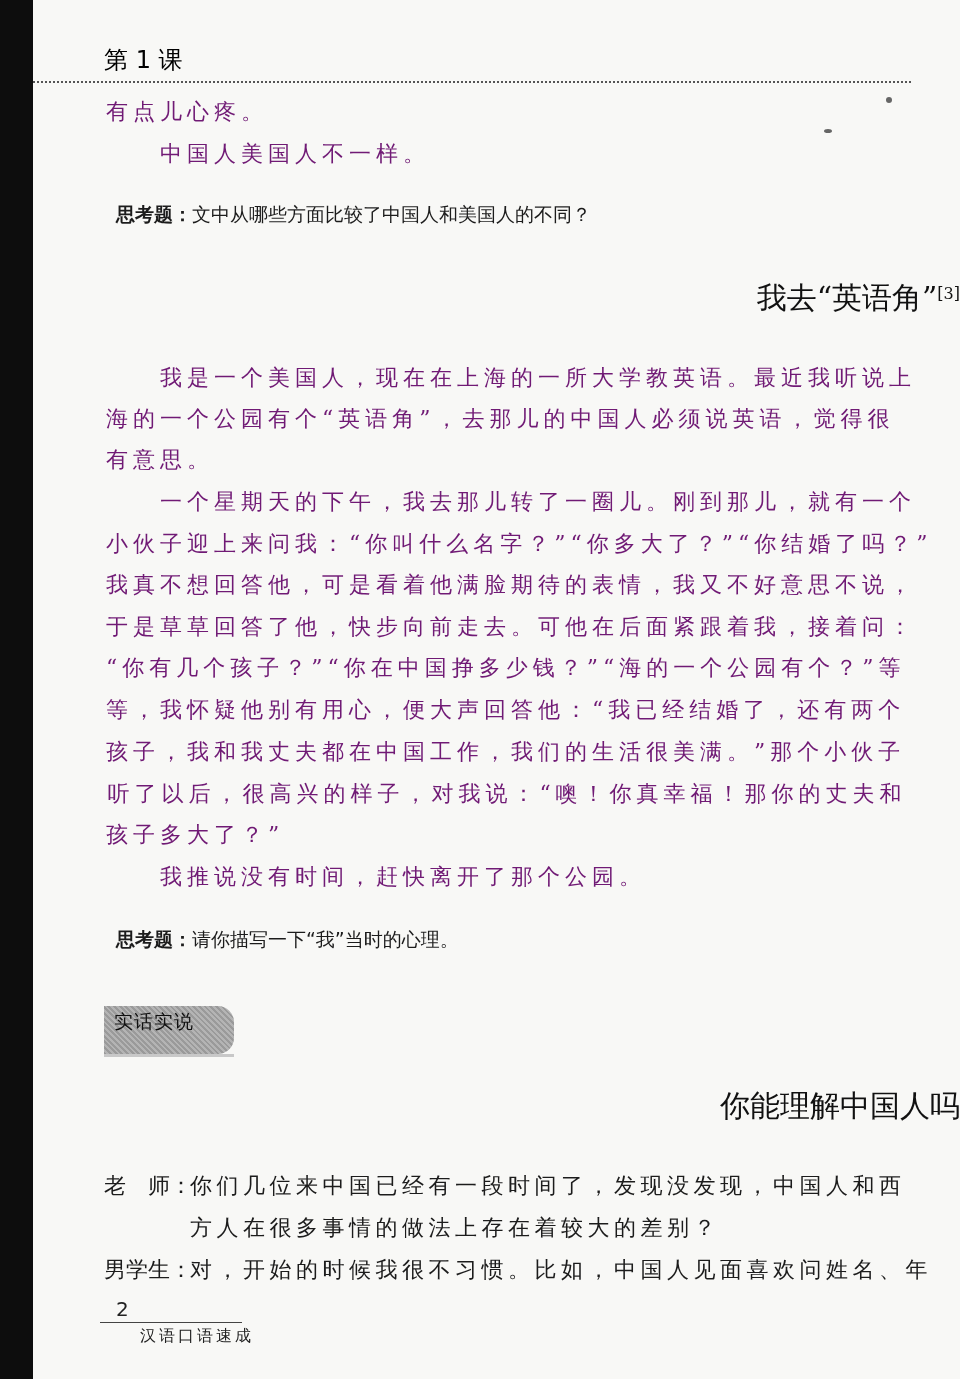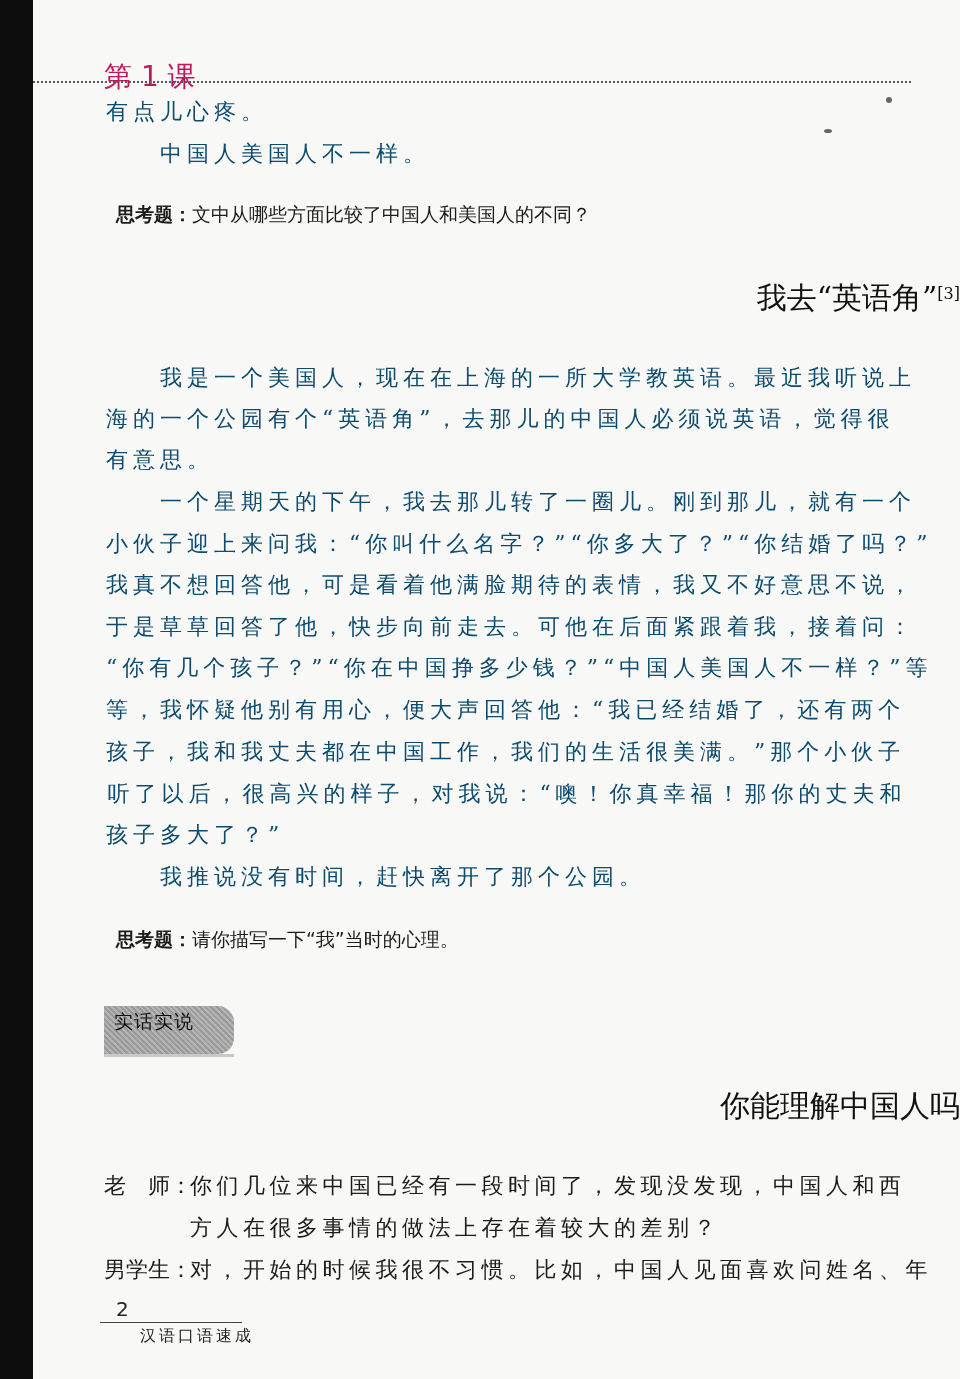--- a/index.html
+++ b/index.html
@@ -25,24 +25,24 @@
     .page {
       position: absolute;
       left: 33px; top: 0;
       width: 927px;
       height: 1379px;
       background: #f8f8f6;
     }
     .running-header {
       position: absolute;
       left: 104px;
-      top: 58px;
-      font-family: "DejaVu Sans", "Liberation Sans", sans-serif;
-      font-size: 28px;
-      color: #be185d;
+      top: 44px;
+      font-family: "DejaVu Sans", "Liberation Sans", sans-serif;
+      font-size: 24px;
+      color: #000000;
     }
     .header-rule {
       position: absolute;
       left: 33px;
       top: 81px;
       width: 878px;
       height: 0;
       border-top: 2px dotted #555;
     }
     .speck {
@@ -51,21 +51,21 @@
       border-radius: 50%;
     }
     .body-line {
       position: absolute;
       left: 106px;
       width: 802px;
       font-size: 22px;
       line-height: 28px;
       letter-spacing: 5px;
       white-space: nowrap;
-      color: #0c4a6e;
+      color: #701a75;
     }
     .indent { left: 160px; width: 748px; }
     .question {
       position: absolute;
       left: 116px;
       font-size: 19px;
       line-height: 26px;
       white-space: nowrap;
       color: #1c1c1c;
     }
@@ -180,21 +180,21 @@
   <span>我去“英语角”</span><sup>[3]</sup>
 </div>
 
 <div class="body-line indent" style="top:364px;">我是一个美国人，现在在上海的一所大学教英语。最近我听说上</div>
 <div class="body-line" style="top:405px;">海的一个公园有个“英语角”，去那儿的中国人必须说英语，觉得很</div>
 <div class="body-line" style="top:446px;">有意思。</div>
 <div class="body-line indent" style="top:488px;">一个星期天的下午，我去那儿转了一圈儿。刚到那儿，就有一个</div>
 <div class="body-line" style="top:530px;">小伙子迎上来问我：“你叫什么名字？”“你多大了？”“你结婚了吗？”</div>
 <div class="body-line" style="top:571px;">我真不想回答他，可是看着他满脸期待的表情，我又不好意思不说，</div>
 <div class="body-line" style="top:613px;">于是草草回答了他，快步向前走去。可他在后面紧跟着我，接着问：</div>
-<div class="body-line" style="top:654px;">“你有几个孩子？”“你在中国挣多少钱？”“中国人美国人不一样？”等</div>
+<div class="body-line" style="top:654px;">“你有几个孩子？”“你在中国挣多少钱？”“海的一个公园有个？”等</div>
 <div class="body-line" style="top:696px;">等，我怀疑他别有用心，便大声回答他：“我已经结婚了，还有两个</div>
 <div class="body-line" style="top:738px;">孩子，我和我丈夫都在中国工作，我们的生活很美满。”那个小伙子</div>
 <div class="body-line" style="top:780px;text-align:center;">听了以后，很高兴的样子，对我说：“噢！你真幸福！那你的丈夫和</div>
 <div class="body-line" style="top:821px;">孩子多大了？”</div>
 <div class="body-line indent" style="top:863px;">我推说没有时间，赶快离开了那个公园。</div>
 
 <div class="question" style="top:926px;">
   <span class="q-label">思考题：</span><span class="q-text">请你描写一下“我”当时的心理。</span>
 </div>
 

